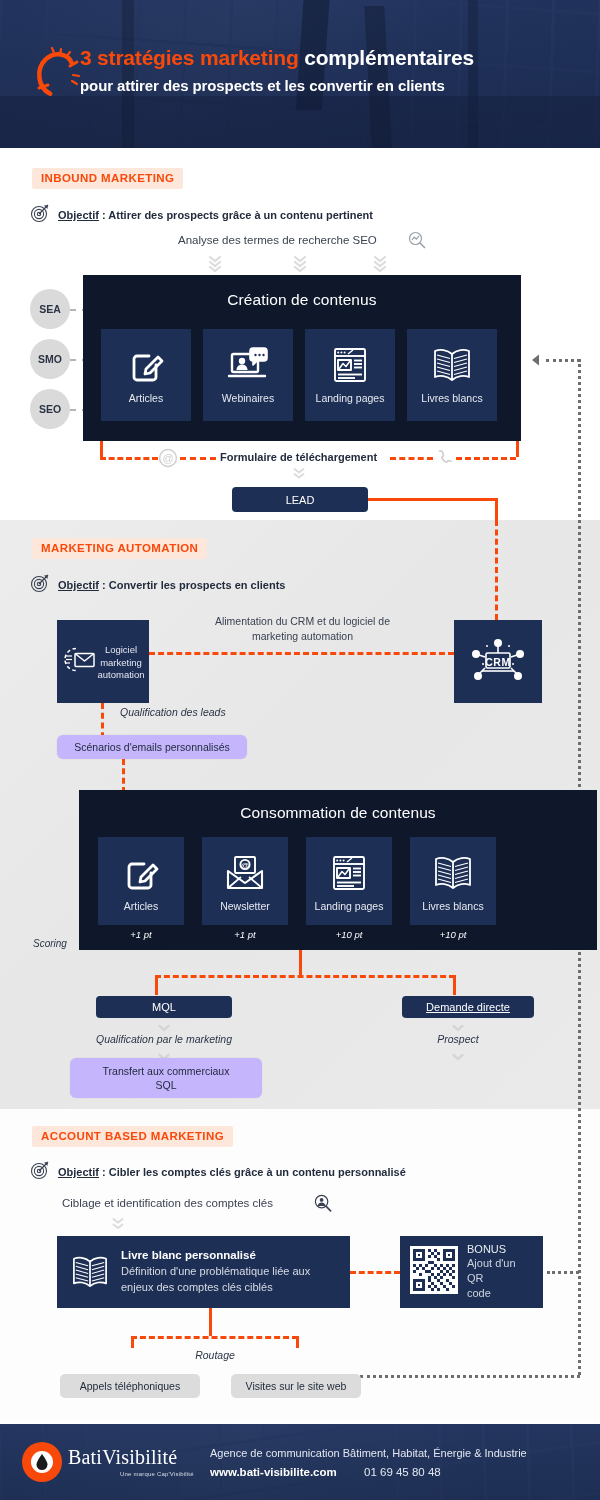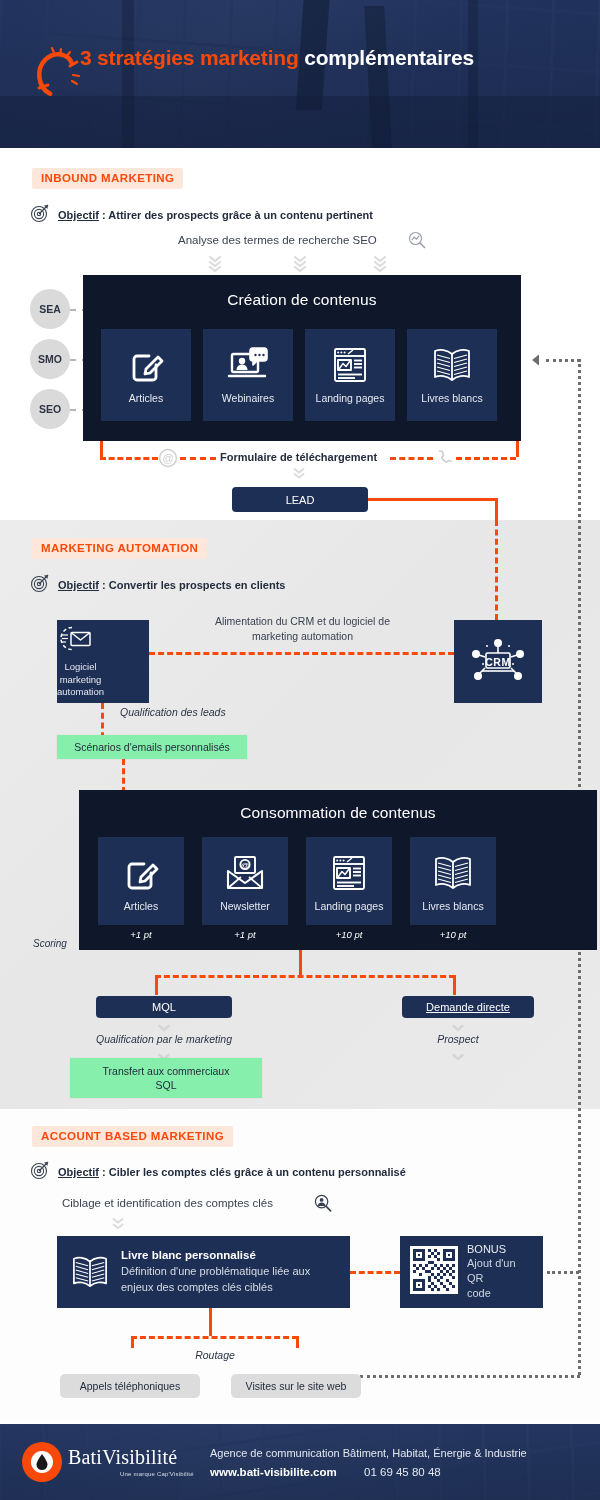--- a/index.html
+++ b/index.html
@@ -70,21 +70,21 @@
   .circle{
     position:absolute;width:40px;height:40px;border-radius:50%;background:#dadada;
     display:flex;align-items:center;justify-content:center;
     font-size:10.5px;font-weight:bold;color:#2b3444;
   }
   .pill-navy{
     position:absolute;background:#1e2f56;color:#fff;border-radius:4px;
     display:flex;align-items:center;justify-content:center;font-size:11px;
   }
   .box-white{
-    position:absolute;background:#86efac;border-radius:0;display:flex;
+    position:absolute;background:#c4b5fd;border-radius:6px;display:flex;
     align-items:center;justify-content:center;text-align:center;font-size:10.5px;
     color:#222c3d;line-height:1.35;box-shadow:0 0 0 1px rgba(0,0,0,.02);
   }
   .chip-grey{
     position:absolute;background:#dcdcdc;border-radius:5px;display:flex;
     align-items:center;justify-content:center;font-size:10.5px;color:#222c3d;padding:0 10px;
   }
   .navy-box{position:absolute;background:#1e2f56;}
   .lbl-note{position:absolute;font-size:10.5px;color:#3a4251;text-align:center;line-height:1.4;}
   .lbl-italic{position:absolute;font-size:10.5px;font-style:italic;color:#2a3446;}
@@ -147,20 +147,21 @@
             <line x1="28" y1="8" x2="29" y2="2"></line>
               <line x1="34" y1="10" x2="38" y2="5"></line>
             <line x1="22" y1="6" x2="20" y2="1"></line>
             <line x1="41" y1="28" x2="47" y2="29"></line>
               <line x1="40" y1="34" x2="45" y2="37"></line>
           </g>
         </svg>
       </div>
       <div class="title-block">
         <div class="title-l1"><span class="hl">3 stratégies marketing</span><span> complémentaires</span></div>
+        <div class="title-l2">pour attirer des prospects et les convertir en clients</div>
       </div>
     </div>
   </div>
 
   <div class="bg-inbound"></div>
   <div class="bg-automation"></div>
   <div class="bg-abm"></div>
 
   <div class="sec-tag" style="left:32px;top:168px;">INBOUND MARKETING</div>
 
@@ -356,21 +357,21 @@
         <circle cx="9" cy="11" r="4.6" fill="none" stroke="#3a4251" stroke-width="1.1"></circle>
         <circle cx="9" cy="11" r="1.7" fill="none" stroke="#3a4251" stroke-width="1.1"></circle>
         <line x1="9" y1="11" x2="18" y2="2" stroke="#3a4251" stroke-width="1.3"></line>
         <path d="M18 2 l-4 .6 l3.4 3.4 z" fill="#3a4251"></path>
       </svg>
     </span>
     <span class="otxt"><u>Objectif</u><span> : </span><span>Convertir les prospects en clients</span></span>
   </div>
 
   <div class="navy-box" style="left:57px;top:620px;width:92px;height:83px;">
-    <div style="display:flex;flex-direction:column;align-items:flex-start;justify-content:center;height:100%;">
+    <div style="display:flex;flex-direction:row;align-items:center;justify-content:center;height:100%;">
       <div>
         <svg width="36" height="30" viewBox="0 0 36 30">
             <g fill="none" stroke="#fff" stroke-width="1.5" stroke-linejoin="round">
           <path d="M15 3.5 a11 11 0 1 0 0 22" stroke-dasharray="3.5 2.6"></path>
           <rect x="14" y="8.5" width="19" height="13" rx="1"></rect>
           <polyline points="14,8.5 23.5,16 33,8.5"></polyline>
           <g stroke-width="1.2">
                 <line x1="5" y1="11" x2="11" y2="11"></line>
                 <line x1="5" y1="14.5" x2="11" y2="14.5"></line>
                 <line x1="5" y1="18" x2="9" y2="18"></line>

